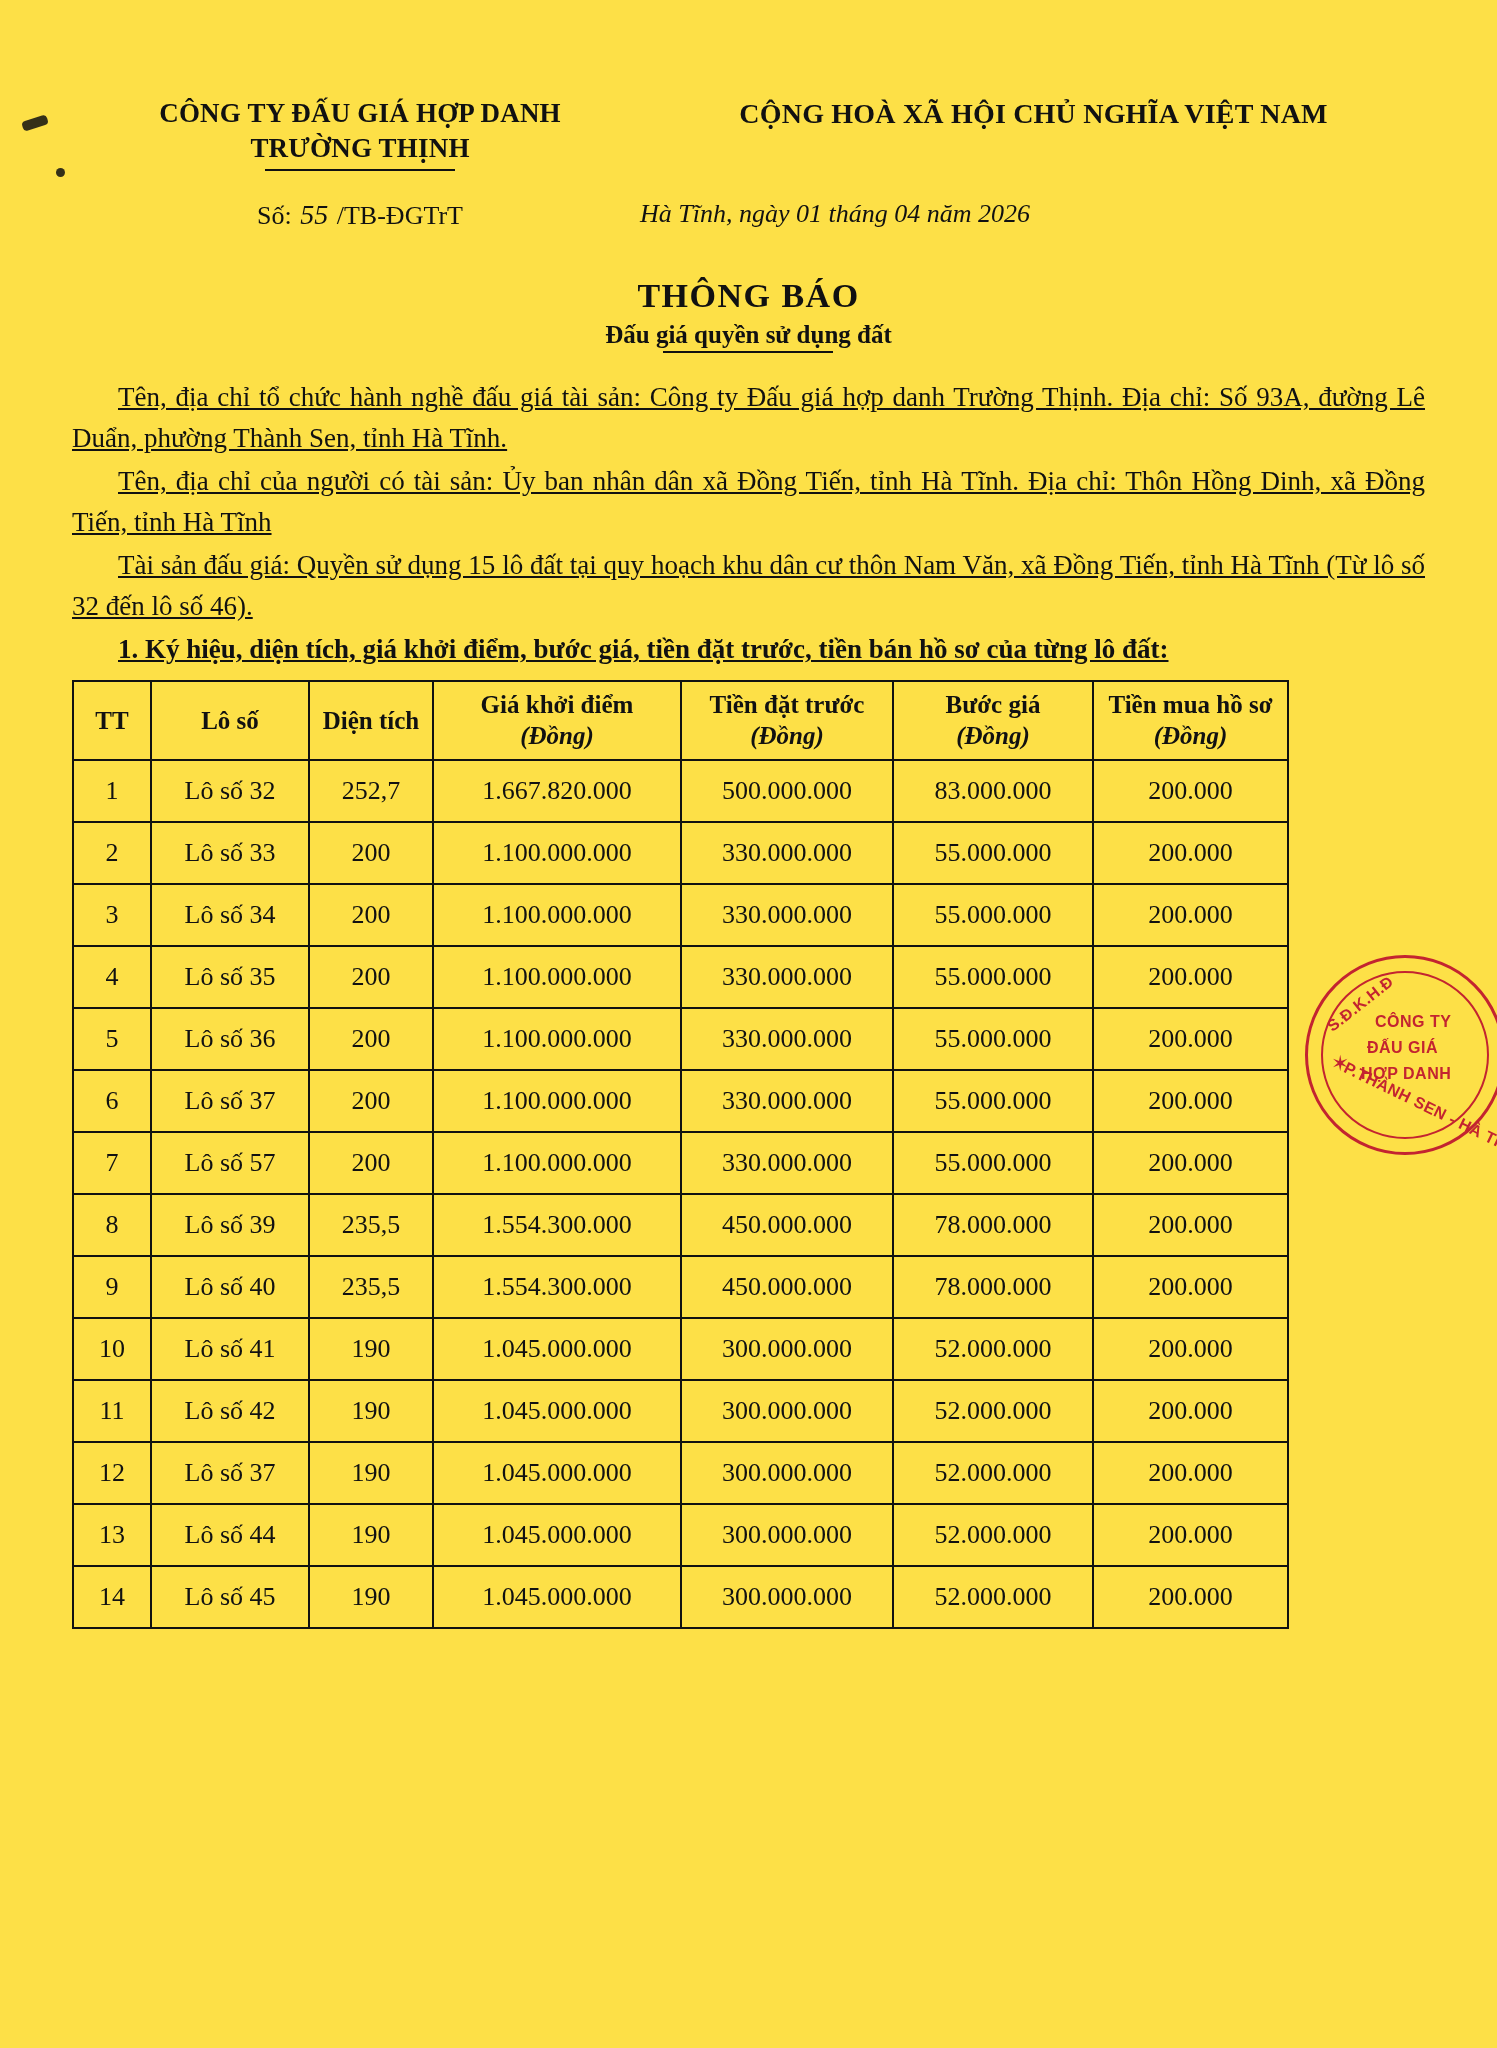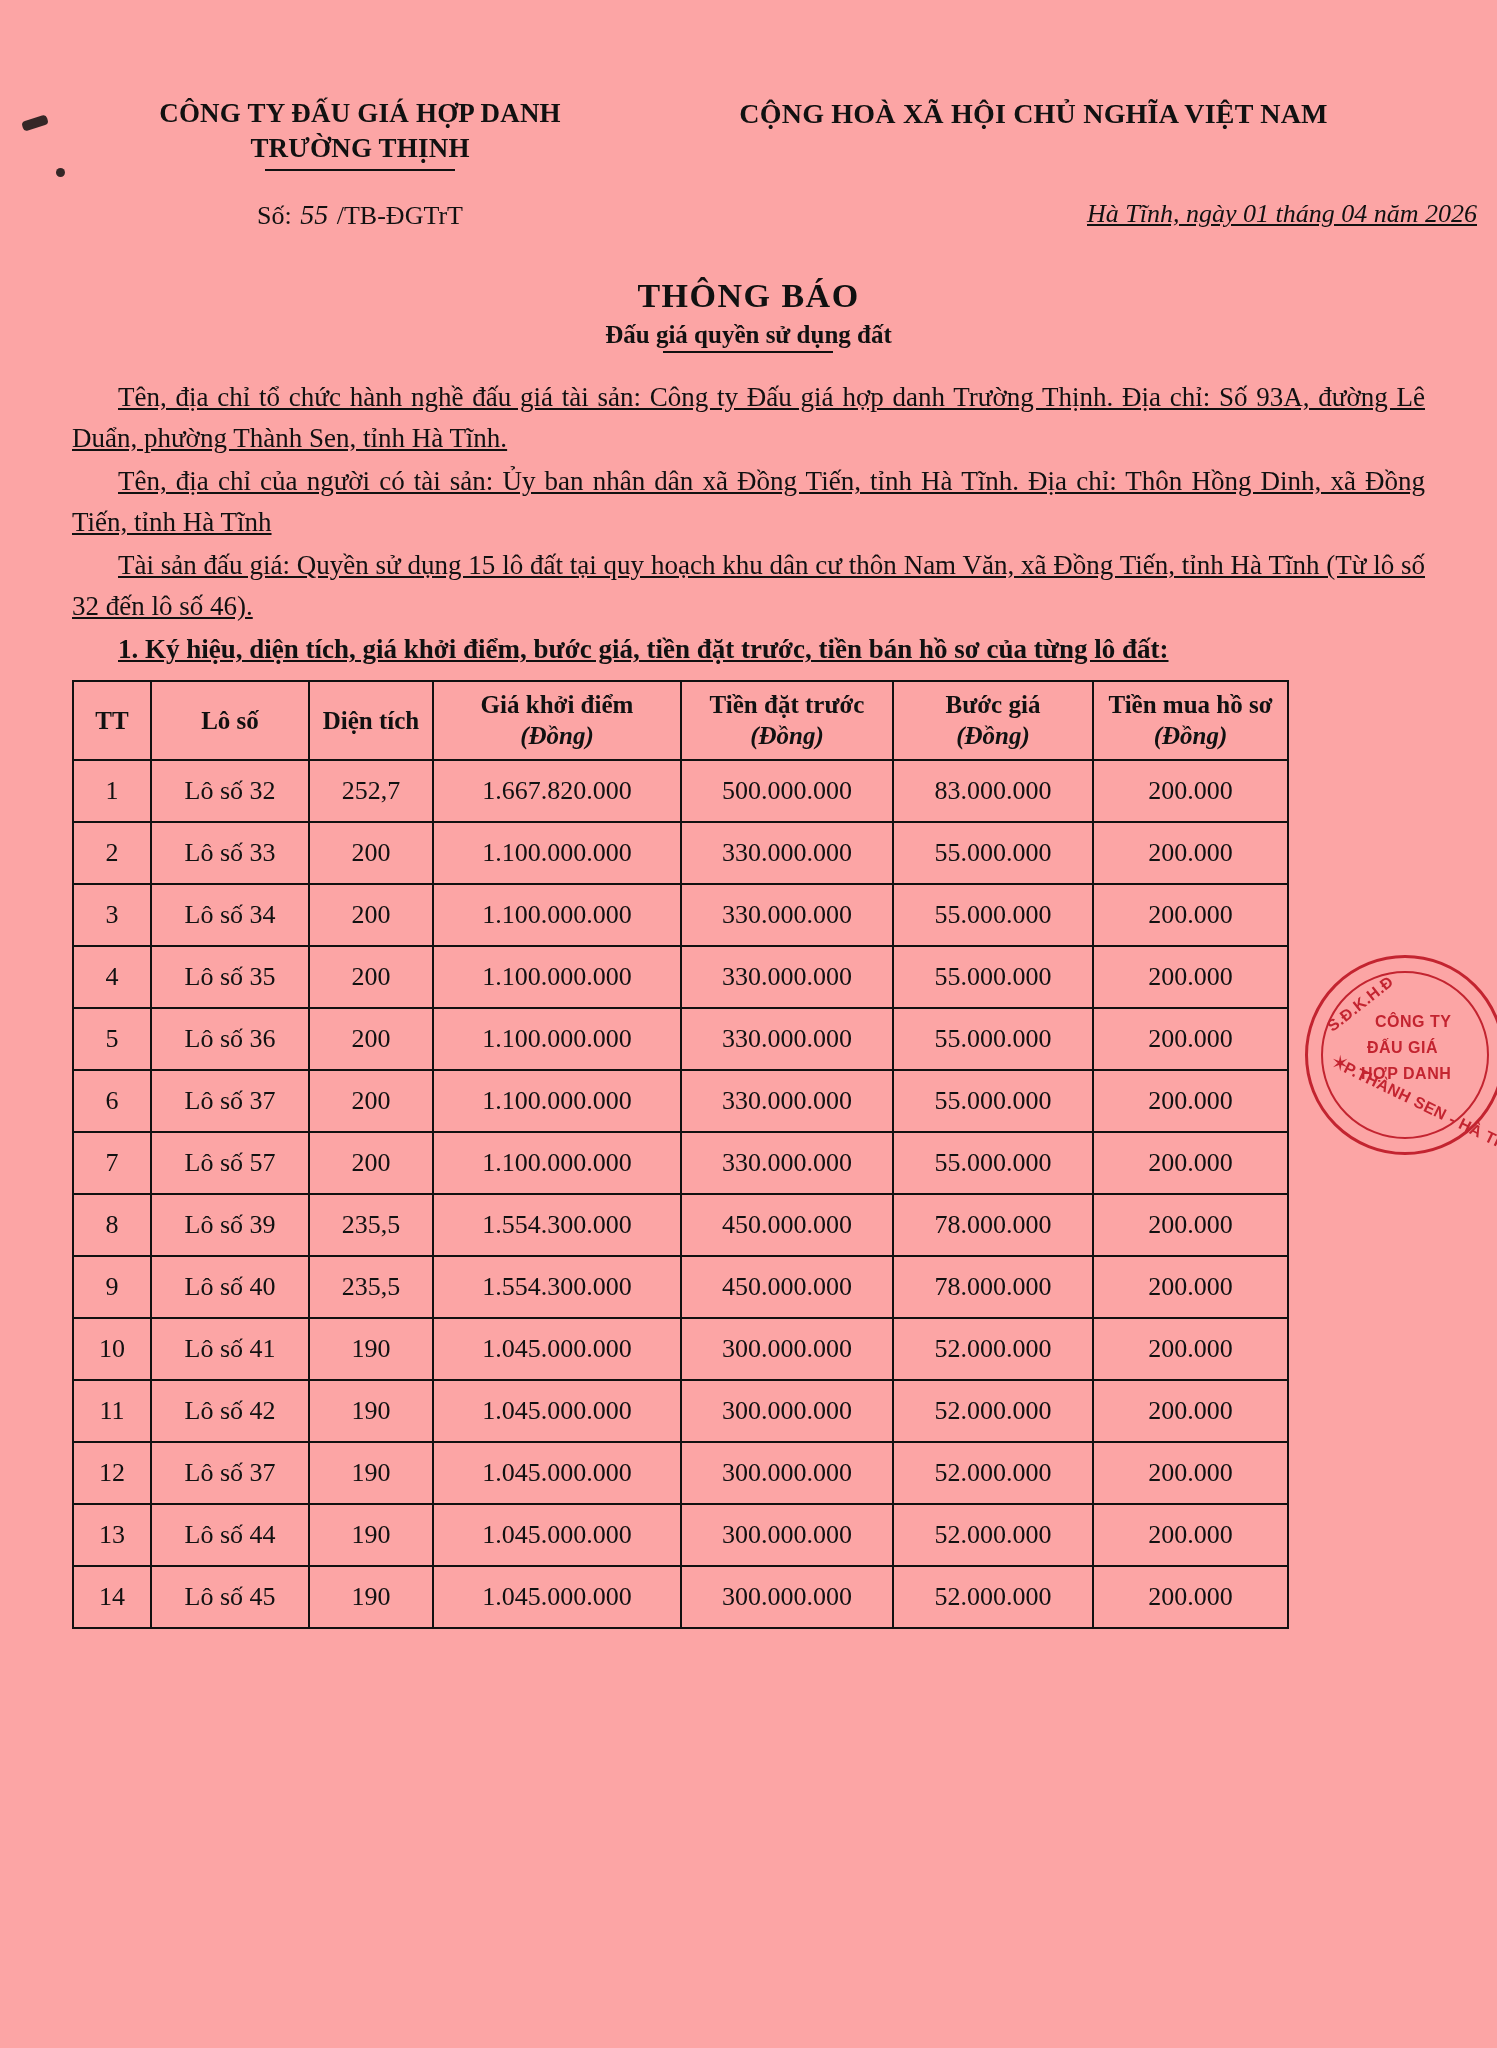--- a/index.html
+++ b/index.html
@@ -12,21 +12,21 @@
     height: 2048px;
     position: relative;
     font-family: "Liberation Serif", serif;
     color: #111111;
     overflow: hidden;
   }
 
   .page {
     position: absolute;
     inset: 0;
-    background: #fca5a5;
+    background: #fde047;
   }
 
   
   .header {
     display: flex;
     flex-direction: row;
     padding-top: 96px;
   }
   .header-left {
     width: 560px;
@@ -78,25 +78,24 @@
     font-size: 26px;
     white-space: nowrap;
   }
   .doc-number .num {
     font-style: italic;
     font-size: 28px;
     padding: 0 2px;
   }
   .doc-date {
     flex: 1;
-    text-align: right;
-    padding-right: 20px;
+    text-align: left;
+    padding-right: 40px;
     font-size: 26px;
     font-style: italic;
-    text-decoration: underline;
   }
 
   
   .title-block {
     text-align: center;
     margin-top: 46px;
   }
   .title-main {
     font-size: 34px;
     font-weight: bold;

